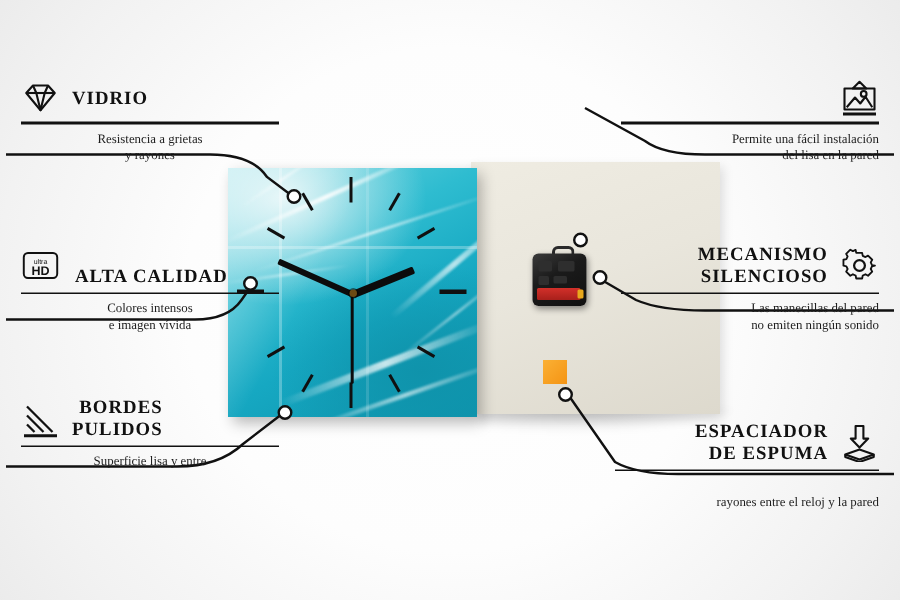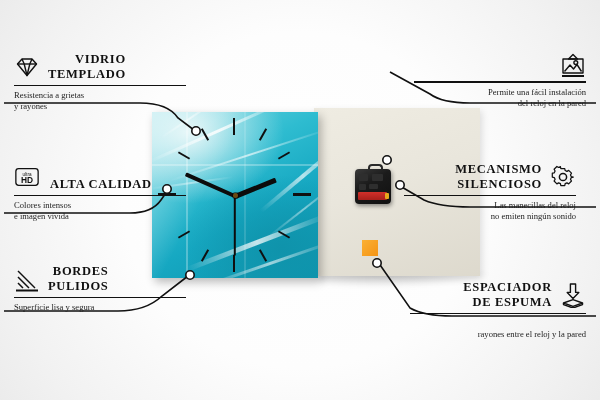--- a/index.html
+++ b/index.html
@@ -92,21 +92,21 @@
   .feat.left .titles { text-align: right; }
   .feat.right .titles { text-align: right; }
   .feat .rule { height: 1.5px; background:#111; margin-top: 3px; }
   .feat .desc {
     font-family: "Liberation Serif", serif;
     font-size: 8.6px;
     color: #1d1d1d;
     line-height: 1.32;
     margin-top: 4px;
   }
-  .feat.left .desc { text-align: left; }
+  .feat.left .desc { text-align: center; }
   .feat.right .desc { text-align: right; }
   .ico { width: 26px; height: 26px; flex: 0 0 26px; display:block; }
   .ico svg { display:block; width:26px; height:26px; }
 </style>
 </head>
 <body>
 
 <div id="stage">
 
   <div id="panel-shadow"></div>
@@ -189,21 +189,20 @@
         <svg viewBox="0 0 26 26">
           <g fill="none" stroke="#111" stroke-width="1.4" stroke-linejoin="round">
             <path d="M3.5,10 L8,5 L18,5 L22.5,10 L13,21.5 Z"></path>
             <path d="M3.5,10 L22.5,10"></path>
             <path d="M8,5 L10.2,10 L13,21.5 L15.8,10 L18,5"></path>
           </g>
         </svg>
       </span>
       <span class="titles">
         <span>VIDRIO</span><br>
-        <span>TEMPLADO</span>
       </span>
     </div>
     <div class="rule" style="width:172px;"></div>
     <div class="desc">
       <span>Resistencia a grietas</span><br>
       <span>y rayones</span>
     </div>
   </div>
 
   <div class="feat left" style="left:14px; top:162px; width:172px;">
@@ -239,63 +238,63 @@
           </g>
         </svg>
       </span>
       <span class="titles">
         <span>BORDES</span><br>
         <span>PULIDOS</span>
       </span>
     </div>
     <div class="rule" style="width:172px;"></div>
     <div class="desc">
-      <span>Superficie lisa y segura</span>
+      <span>Superficie lisa y entre</span>
     </div>
   </div>
 
   <div class="feat right" style="left:414px; top:52px; width:172px;">
     <div class="row">
       <span class="ico">
         <svg viewBox="0 0 26 26">
           <g fill="none" stroke="#111" stroke-width="1.4" stroke-linejoin="round">
             <path d="M13,2.5 L8.5,7 L17.5,7 Z"></path>
             <rect x="3" y="7" width="20" height="14"></rect>
             <path d="M4.5,19.5 L10,13 L13.5,17 L17,12.5 L21.5,19.5"></path>
             <circle cx="15.8" cy="10.6" r="1.9"></circle>
           </g>
           <path d="M2,24 L24,24" stroke="#111" stroke-width="2"></path>
         </svg>
       </span>
     </div>
     <div class="rule" style="width:172px;"></div>
     <div class="desc">
       <span>Permite una fácil instalación</span><br>
-      <span>del reloj en la pared</span>
-    </div>
-  </div>
-
-  <div class="feat right" style="left:404px; top:162px; width:172px;">
+      <span>del lisa en la pared</span>
+    </div>
+  </div>
+
+  <div class="feat right" style="left:414px; top:162px; width:172px;">
     <div class="row">
       <span class="titles">
         <span>MECANISMO</span><br>
         <span>SILENCIOSO</span>
       </span>
       <span class="ico">
         <svg viewBox="0 0 26 26">
           <g fill="none" stroke="#111" stroke-width="1.5" stroke-linejoin="round">
             <path d="M10.6,3 h4.8 l0.5,2.4 2.2,1.0 2.1,-1.2 3.4,3.4 -1.2,2.1 1.0,2.2 2.4,0.5 v0 l-2.4,0.5 -1.0,2.2 1.2,2.1 -3.4,3.4 -2.1,-1.2 -2.2,1.0 -0.5,2.4 h-4.8 l-0.5,-2.4 -2.2,-1.0 -2.1,1.2 -3.4,-3.4 1.2,-2.1 -1.0,-2.2 -2.4,-0.5 v-4.8 l2.4,-0.5 1.0,-2.2 -1.2,-2.1 3.4,-3.4 2.1,1.2 2.2,-1.0 Z" transform="scale(0.82) translate(2.6,2.6)"></path>
             <circle cx="13" cy="13" r="3.6"></circle>
           </g>
         </svg>
       </span>
     </div>
     <div class="rule" style="width:172px;"></div>
     <div class="desc">
-      <span>Las manecillas del reloj</span><br>
+      <span>Las manecillas del pared</span><br>
       <span>no emiten ningún sonido</span>
     </div>
   </div>
 
   <div class="feat right" style="left:410px; top:280px; width:176px;">
     <div class="row">
       <span class="titles">
         <span>ESPACIADOR</span><br>
         <span>DE ESPUMA</span>
       </span>

